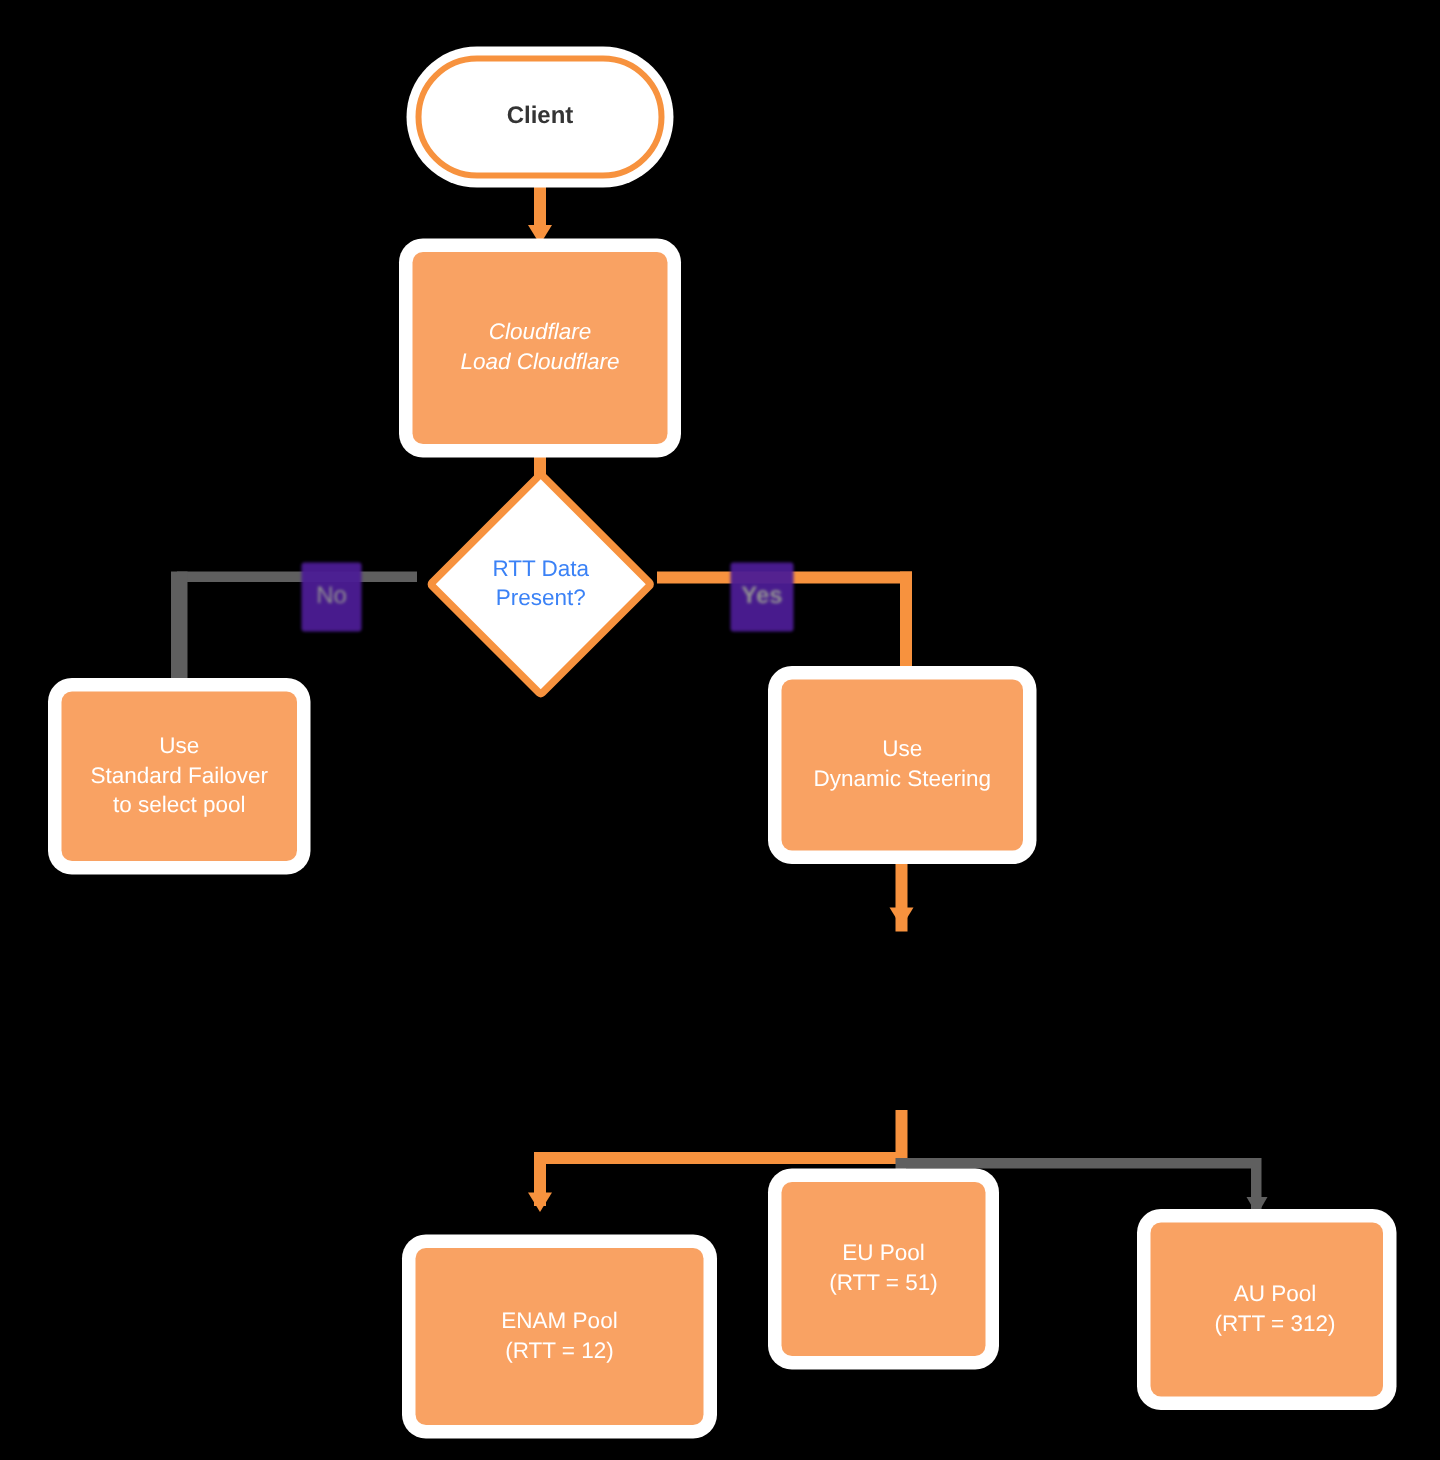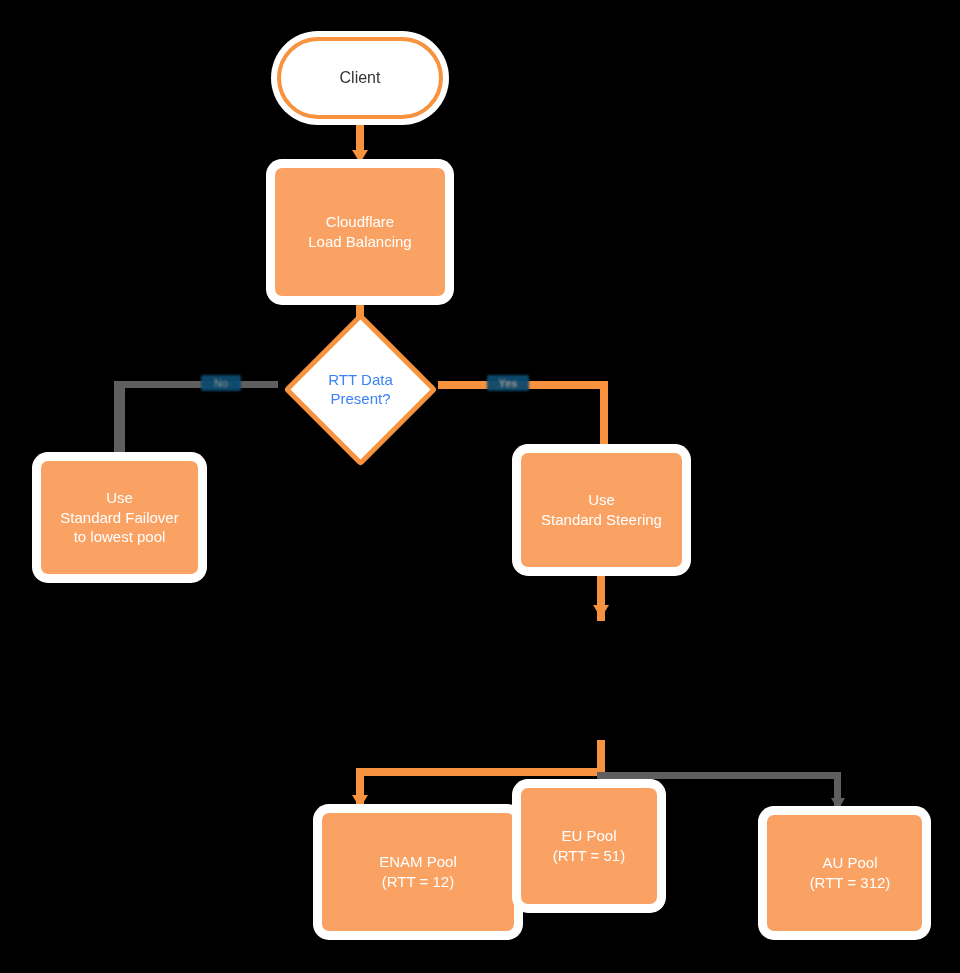--- a/index.html
+++ b/index.html
@@ -100,25 +100,25 @@
   .arrow-down-g {
     border-left: 7px solid transparent;
     border-right: 7px solid transparent;
     border-top: 12px solid #5F5F5F;
   }
 
   
   .edge-label {
     position: absolute;
     z-index: 7;
-    background: #0c4a6e;
+    background: #4c1d95;
     color: #9A9A9A;
-    font-size: 11px;
+    font-size: 16px;
     line-height: 14px;
-    padding: 1px 4px;
+    padding: 16px 4px;
     border-radius: 2px;
     text-align: center;
     filter: blur(0.9px);
     opacity: 0.95;
   }
 
   .b { font-weight: normal; }
 </style>
 </head>
 <body>
@@ -150,58 +150,58 @@
   <div class="conn seg-o" style="left:356px; top:768px; width:8px; height:36px;"></div>
   <div class="arrow arrow-down-o" style="left:352px; top:795px;"></div>
 
   <div class="conn seg-g" style="left:597px; top:772px; width:7px; height:38px;"></div>
   <div class="arrow arrow-down-g" style="left:594px; top:798px;"></div>
 
   <div class="conn seg-g" style="left:600px; top:772px; width:240px; height:7px;"></div>
   <div class="conn seg-g" style="left:834px; top:772px; width:7px; height:38px;"></div>
   <div class="arrow arrow-down-g" style="left:831px; top:798px;"></div>
 
-  <div class="node stadium" style="left:277px; top:37px; width:166px; height:82px;">
+  <div class="node stadium" style="left:277px; top:37px; width:166px; height:82px;font-weight:bold;">
     <div class="label">Client</div>
   </div>
 
-  <div class="node box-fill" style="left:275px; top:168px; width:170px; height:128px;">
+  <div class="node box-fill" style="left:275px; top:168px; width:170px; height:128px;font-style:italic;">
     <div class="label">
       <div>Cloudflare</div>
-      <div>Load Balancing</div>
+      <div>Load Cloudflare</div>
     </div>
   </div>
 
   <div class="diamond-wrap" style="left:283px; top:334px; width:155px; height:110px;">
     <div class="diamond-shape" style="left:23px; top:1px; width:109px; height:109px;"></div>
     <div class="diamond-text">
       <div>
         <div>RTT Data</div>
         <div>Present?</div>
       </div>
     </div>
   </div>
 
   <div class="node box-fill" style="left:41px; top:461px; width:157px; height:113px;">
     <div class="label">
       <div>Use</div>
       <div>Standard Failover</div>
-      <div>to lowest pool</div>
+      <div>to select pool</div>
     </div>
   </div>
 
   <div class="node box-fill" style="left:521px; top:453px; width:161px; height:114px;">
     <div class="label">
       <div>Use</div>
-      <div>Standard Steering</div>
-    </div>
-  </div>
-
-
-  <div class="node box-fill" style="left:277px; top:813px; width:192px; height:118px;margin-left:45px;">
+      <div>Dynamic Steering</div>
+    </div>
+  </div>
+
+
+  <div class="node box-fill" style="left:277px; top:832px; width:192px; height:118px;">
     <div class="label">
       <div>ENAM Pool</div>
       <div>
         <span>(</span><span class="b">RTT = 12</span><span>)</span>
       </div>
     </div>
   </div>
 
   <div class="node box-fill" style="left:521px; top:788px; width:136px; height:116px;">
     <div class="label">

